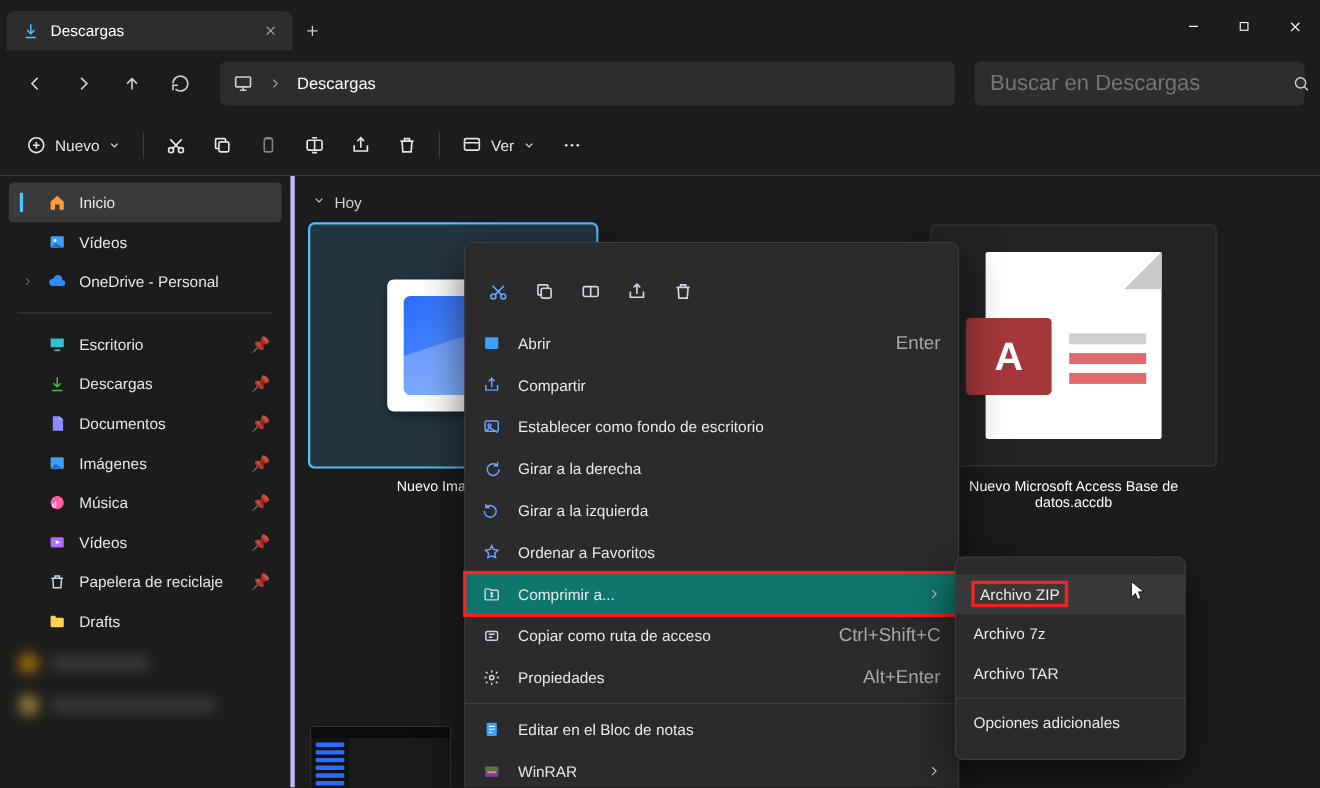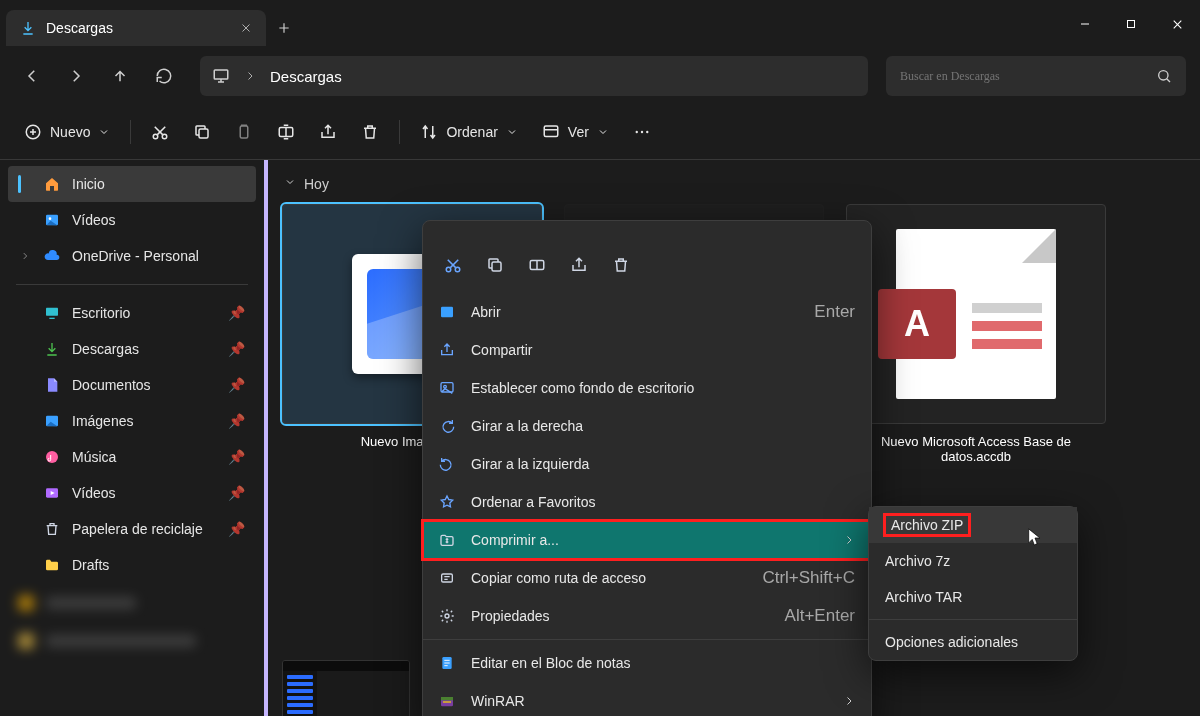--- a/index.html
+++ b/index.html
@@ -47,22 +47,21 @@
     margin-left:10px;
   }
   .address .chev { opacity:.8; }
   .search {
     width:300px; height:40px; background:#2d2d2d; border-radius:6px;
     display:flex; align-items:center; padding:0 14px; gap:10px;
     color:#bdbdbd; margin-left:10px;
   }
   .search input {
     background:transparent; border:none; outline:none; color:#84cc16; flex:1;
-    font-size:12px;
-    font-family:Liberation Serif, serif;
+    font-size:20px;
   }
   
   .cmdbar {
     height:56px;
     display:flex; align-items:center; padding:0 14px; gap:4px;
     border-bottom:1px solid #383838;
   }
   .cmd-btn {
     height:36px; padding:0 10px; border-radius:4px;
     display:flex; align-items:center; gap:8px;
@@ -180,21 +179,21 @@
   .ctx-item .ci-shortcut { margin-left:auto; color:#a8a8a8; font-size:17px; }
   .ctx-item .ci-arrow { margin-left:auto; color:#cfcfcf; }
   .ctx-sep { height:1px; background:#3e3e3e; margin:4px 0; }
   .red-box { outline:3px solid #ff1f1f; outline-offset:-1px; }
   
   .submenu {
     position:absolute; left:868px; top:506px;
     width:210px; background:#2b2b2b;
     border:1px solid #3e3e3e; border-radius:8px;
     box-shadow:0 12px 40px rgba(0,0,0,.6);
-    padding:0 0;
+    padding:15px 0;
     z-index:11;
   }
   .sub-item {
     height:36px; display:flex; align-items:center; padding:0 16px;
     cursor:pointer; color:#e8e8e8;
   }
   .sub-item:hover, .sub-item.hover { background:#383838; }
   .cursor-arrow {
     position:absolute; left:1028px; top:528px; z-index:20;
     width:14px; height:20px;
@@ -330,29 +329,20 @@
     <svg width="18" height="18" viewBox="0 0 24 24" stroke="#e6e6e6" stroke-width="2" fill="none">
         <path d="M4 12v7h16v-7M12 3v12M8 7l4-4 4 4"></path>
       </svg>
   </div>
   <div class="cmd-btn">
     <svg width="18" height="18" viewBox="0 0 24 24" stroke="#e6e6e6" stroke-width="2" fill="none">
         <path d="M4 7h16M9 7V4h6v3M6 7l1 13h10l1-13"></path>
       </svg>
   </div>
   <div class="cmd-sep"></div>
-  <div class="cmd-btn">
-    <svg width="18" height="18" viewBox="0 0 24 24" stroke="#e6e6e6" stroke-width="2" fill="none">
-        <path d="M7 4v16M4 8l3-4 3 4M17 20V4M14 16l3 4 3-4"></path>
-      </svg>
-    <span>Ordenar</span>
-    <svg width="12" height="12" viewBox="0 0 24 24" stroke="#e6e6e6" stroke-width="2" fill="none">
-        <path d="M6 9l6 6 6-6"></path>
-      </svg>
-  </div>
   <div class="cmd-btn">
     <svg width="18" height="18" viewBox="0 0 24 24" stroke="#e6e6e6" stroke-width="2" fill="none">
         <rect x="3" y="4" width="18" height="14" rx="2"></rect>
         <path d="M3 9h18"></path>
       </svg>
     <span>Ver</span>
     <svg width="12" height="12" viewBox="0 0 24 24" stroke="#e6e6e6" stroke-width="2" fill="none">
         <path d="M6 9l6 6 6-6"></path>
       </svg>
   </div>

